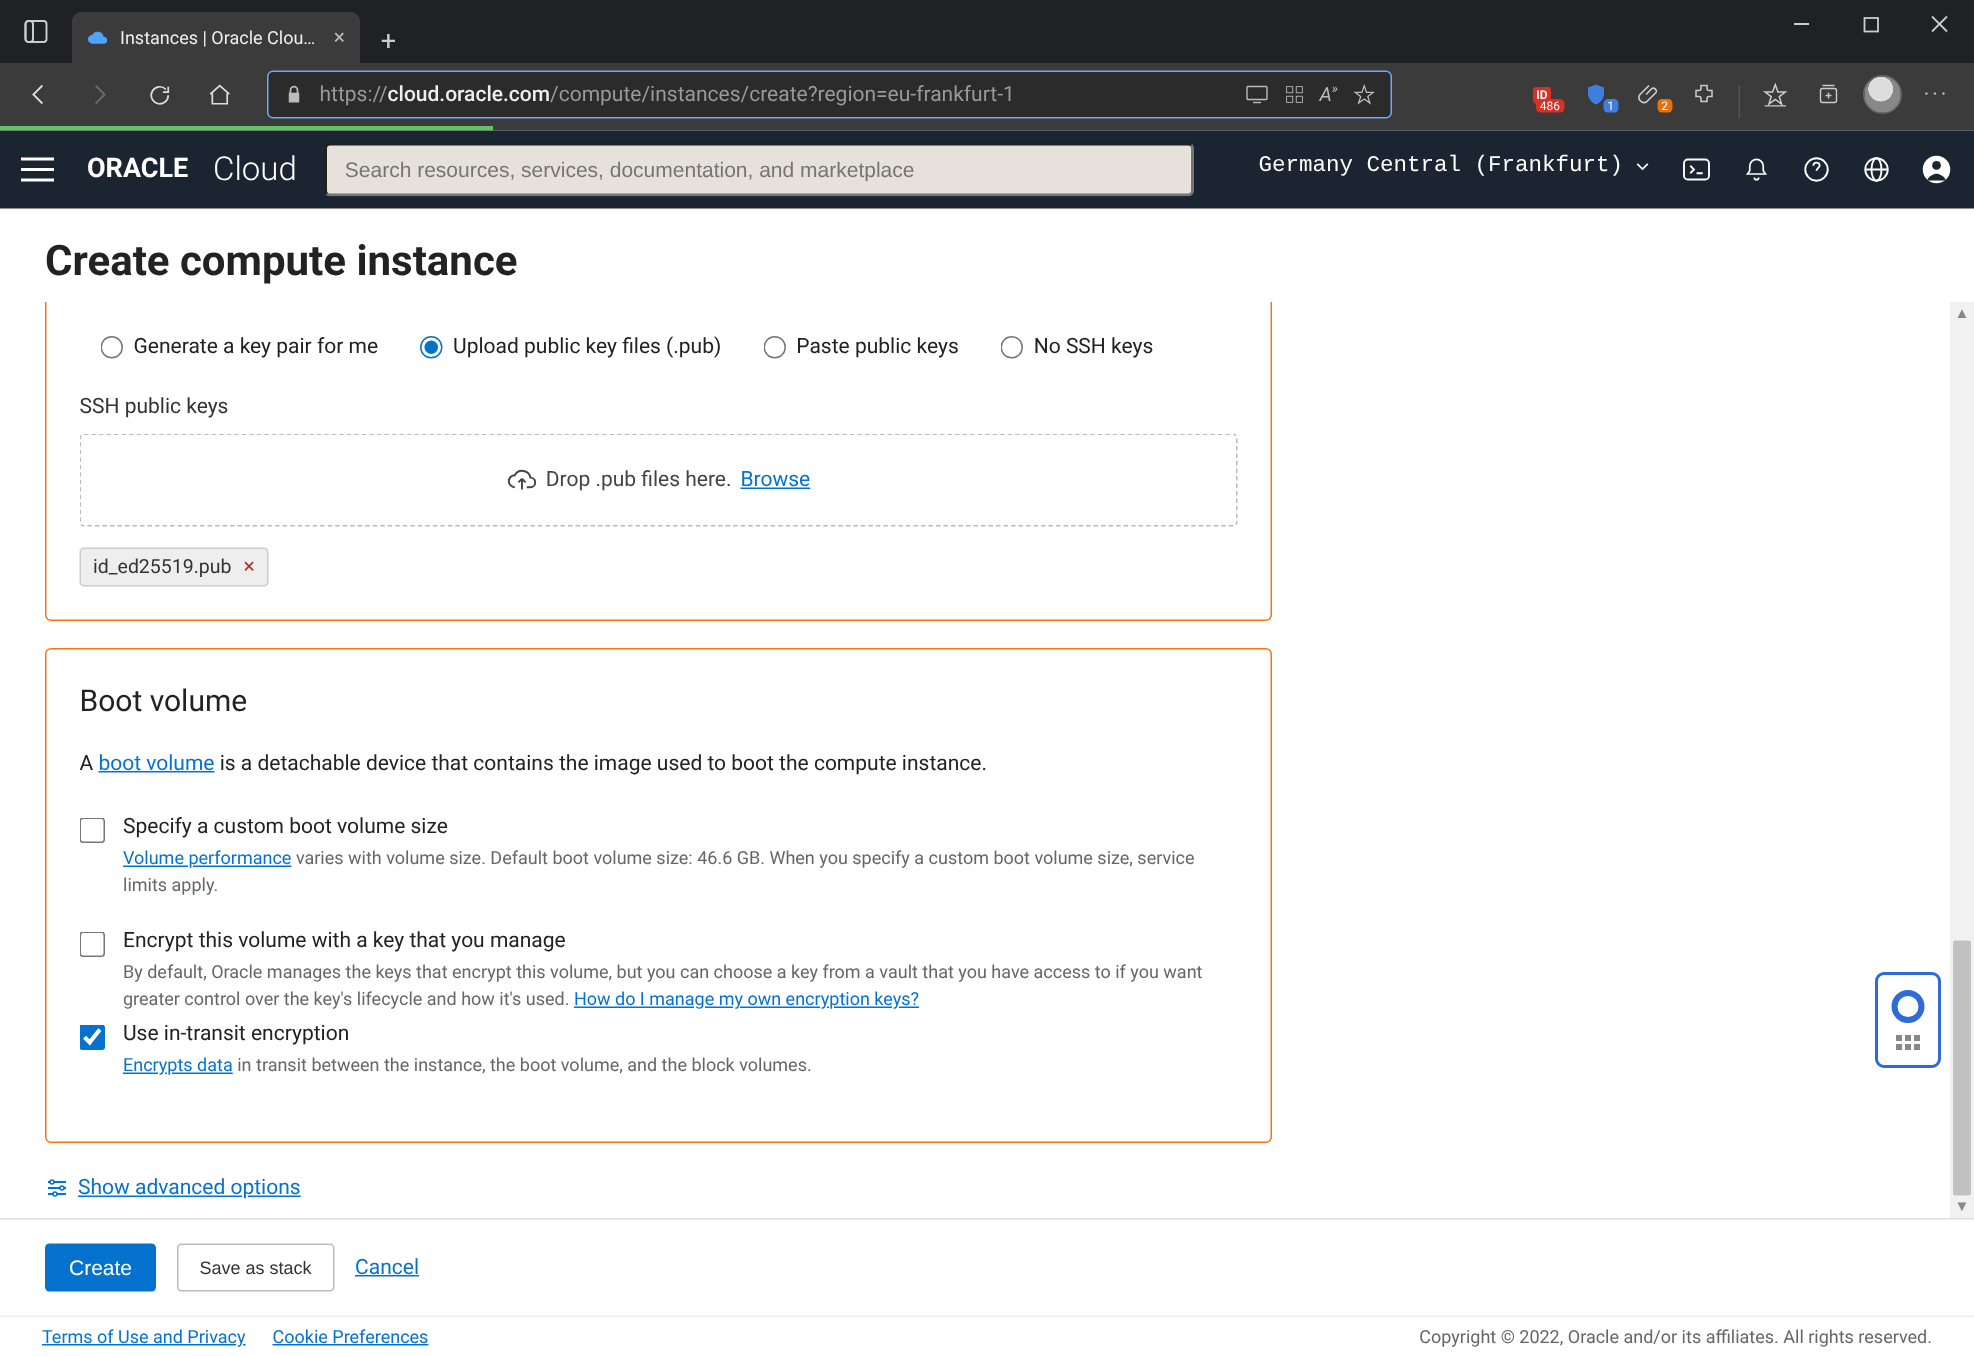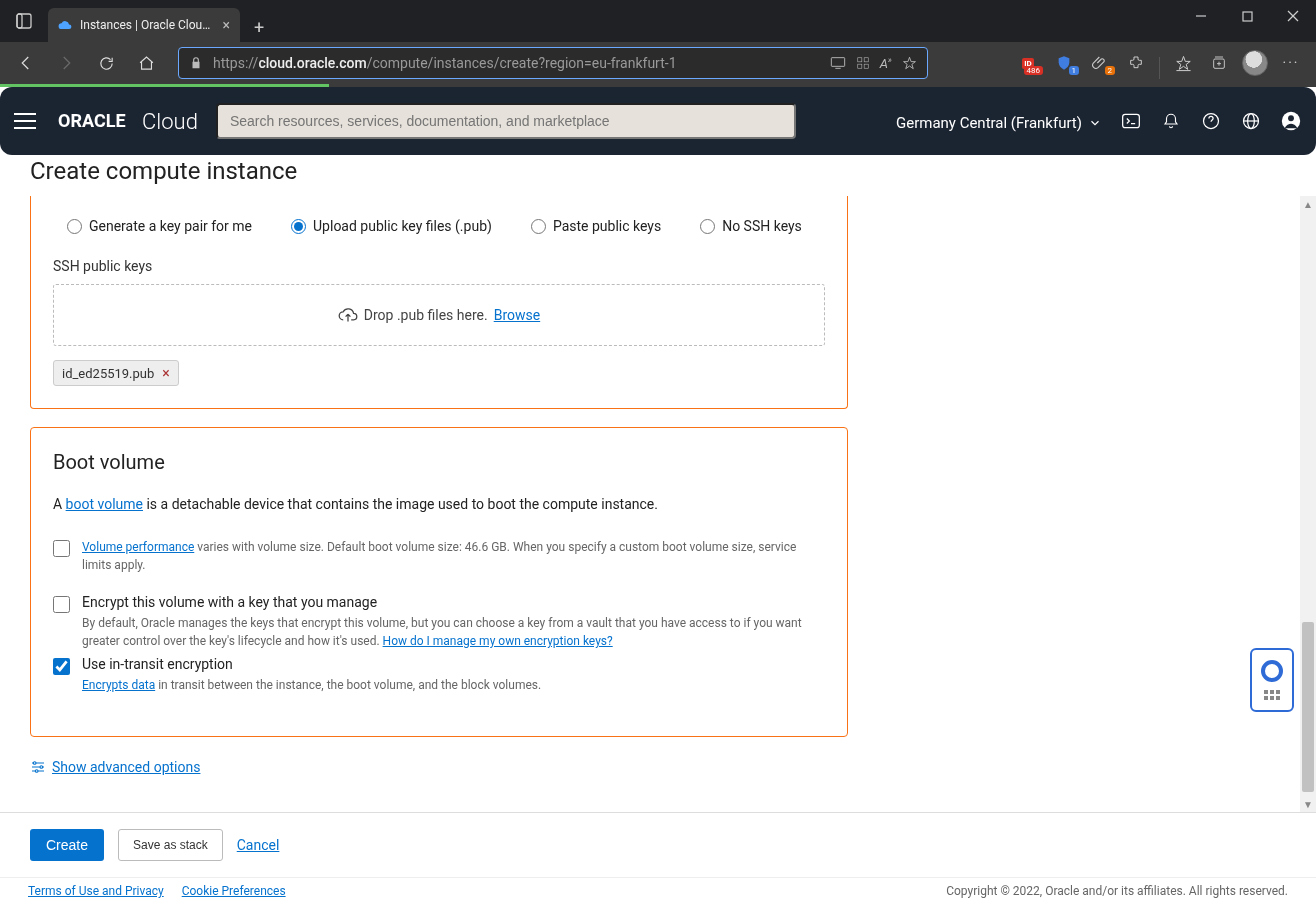--- a/index.html
+++ b/index.html
@@ -116,27 +116,26 @@
     width:26px; height:26px; border-radius:50%;
     background: radial-gradient(circle at 45% 35%, #ddd 0 40%, #888 41% 100%);
     border: 1px solid #666;
   }
 
   .load-bar { height: 3px; background: linear-gradient(90deg,#62c462 0 25%, #3b3b3b 25%); }
 
   
   .oci-header {
     background: #1b2431;
-    height: 68px;
+    height: 52px;
     display: flex;
     align-items: center;
     padding: 0 14px;
     gap: 18px;
     color: #fff;
-    border-radius: 12px;
   }
   .hamburger { width:26px; height:26px; display:flex; flex-direction:column; justify-content:center; gap:5px;}
   .hamburger span { height:2px; background:#fff; width:22px; }
   .oracle-logo {
     display:flex; align-items:center; gap:6px;
     font-size: 22px; font-weight:300;
   }
   .oracle-o {
     width:78px; height:22px;
     font-weight:700; letter-spacing:0px; font-size:18px;
@@ -146,59 +145,59 @@
     flex: 1;
     max-width: 580px;
     height: 36px;
     background: #e6e1da;
     border-radius: 4px;
     display:flex; align-items:center;
     padding: 0 12px;
     color: #5b5b5b;
     font-size: 14px;
   }
-  .oci-right { margin-left:auto; display:flex; align-items:flex-end; gap:18px; }
+  .oci-right { margin-left:auto; display:flex; align-items:flex-start; gap:18px;font-family:Liberation Mono, monospace; }
   .region-sel { display:flex; align-items:center; gap:6px; font-size:15px; }
   .hdr-icon { width:22px; height:22px; display:flex; align-items:center; justify-content:center; color:#fff;}
 
   
   .page {
     position: absolute;
     top: 139px;
     bottom: 0;
     left: 0; right: 0;
     display: flex;
     flex-direction: column;
   }
   .page-title-bar {
     padding: 18px 30px 10px;
   }
   .page-title-bar h1 {
-    font-size: 24px;
-    font-weight: 400;
+    font-size: 28px;
+    font-weight: 700;
     color: #222;
   }
   .content-scroll {
     flex:1;
     overflow: hidden;
     position: relative;
     border-top: 1px solid transparent;
   }
   .main-col {
     margin: 0 30px;
     width: 818px;
   }
   .card {
     border: 1px solid #f97316;
     border-radius: 4px;
     background: #fff;
     padding: 22px;
     margin-bottom: 18px;
   }
-  .radio-row { display:flex; gap:39px; margin-bottom: 24px; flex-wrap:wrap;padding-left:14px;}
+  .radio-row { display:flex; gap:28px; margin-bottom: 24px; flex-wrap:wrap;padding-left:14px;}
   .radio-opt { display:flex; align-items:center; gap:7px; font-size:14px;}
   .radio-opt input { width:15px; height:15px; accent-color:#0572ce;}
   .field-label { font-size: 14px; margin-bottom: 10px; color:#333;}
   .dropzone {
     border: 1px dashed #bbb;
     border-radius: 3px;
     height: 62px;
     display:flex; align-items:center; justify-content:center;
     gap: 6px;
     color: #444;
@@ -529,20 +528,21 @@
 
       <div class="card">
         <h2>Boot volume</h2>
         <p class="desc">
           <span>A </span><a class="inline" href="#">boot volume</a><span> is a detachable device that contains the image used to boot the compute instance.</span>
         </p>
 
         <div class="check-block">
           <input type="checkbox" style="">
           <div class="txt">
+            <div class="lbl">Specify a custom boot volume size</div>
             <div class="help">
               <a href="#">Volume performance</a><span> varies with volume size. Default boot volume size: 46.6 GB. When you specify a custom boot volume size, service limits apply.</span>
             </div>
           </div>
         </div>
 
         <div class="check-block" style="margin-bottom:6px">
           <input type="checkbox" style="">
           <div class="txt">
             <div class="lbl">Encrypt this volume with a key that you manage</div>

